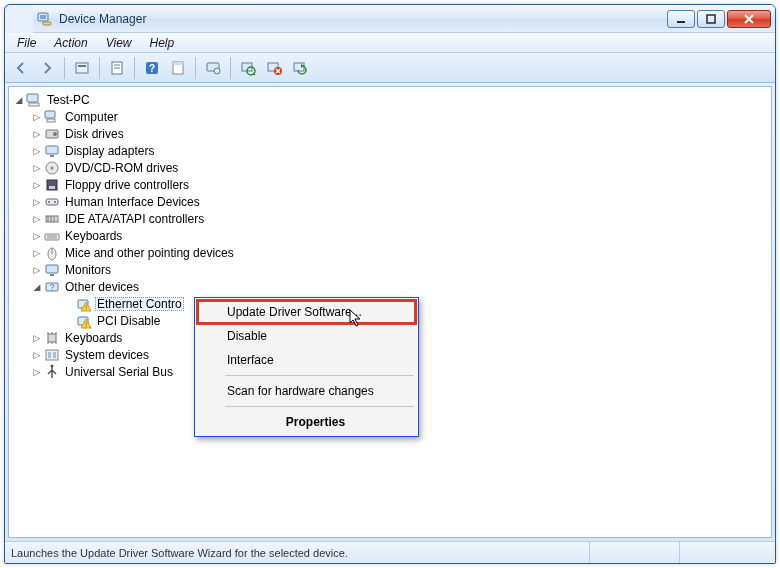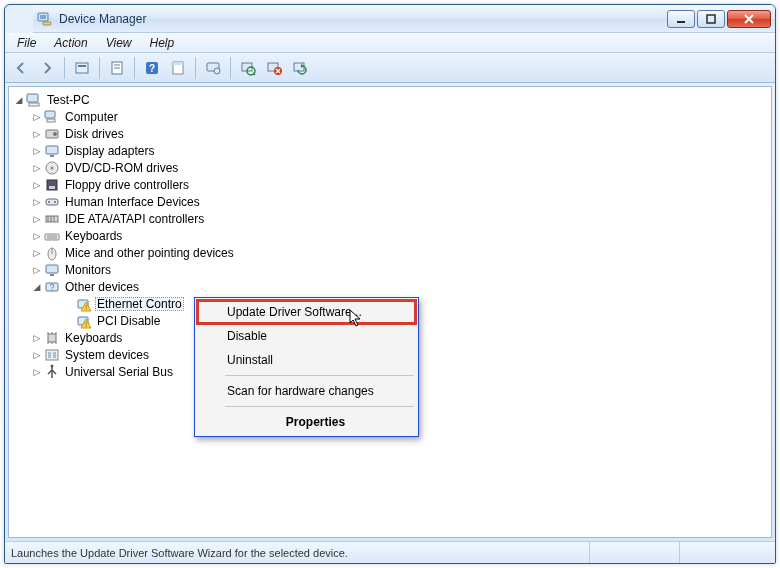--- a/index.html
+++ b/index.html
@@ -464,21 +464,21 @@
             </span>
             <span class="node-label">Universal Serial Bus</span>
           </div>
         </div>
 
     </div>
 
     <div class="context-menu">
       <div class="ctx-item highlight"><span>Update Driver Software...</span></div>
       <div class="ctx-item"><span>Disable</span></div>
-      <div class="ctx-item"><span>Uninstall</span></div>
+      <div class="ctx-item"><span>Interface</span></div>
       <div class="ctx-sep"></div>
       <div class="ctx-item"><span>Scan for hardware changes</span></div>
       <div class="ctx-sep"></div>
       <div class="ctx-item bold"><span>Properties</span></div>
     </div>
 
     <span class="cursor">
       <svg width="16" height="20" viewBox="0 0 16 20">
         <path d="M1 1 L1 14 L4 11 L7 17 L9 16 L6 10 L11 10 Z" fill="#fff" stroke="#000" stroke-width="1"></path>
       </svg>

